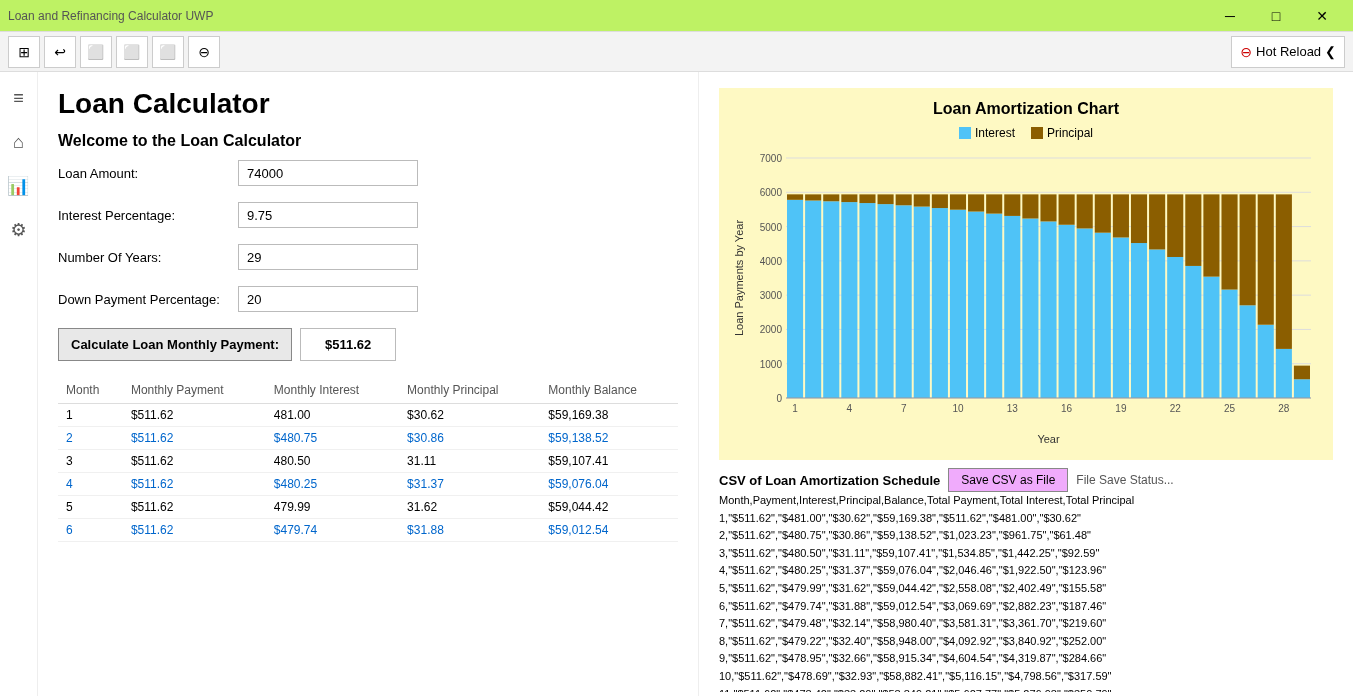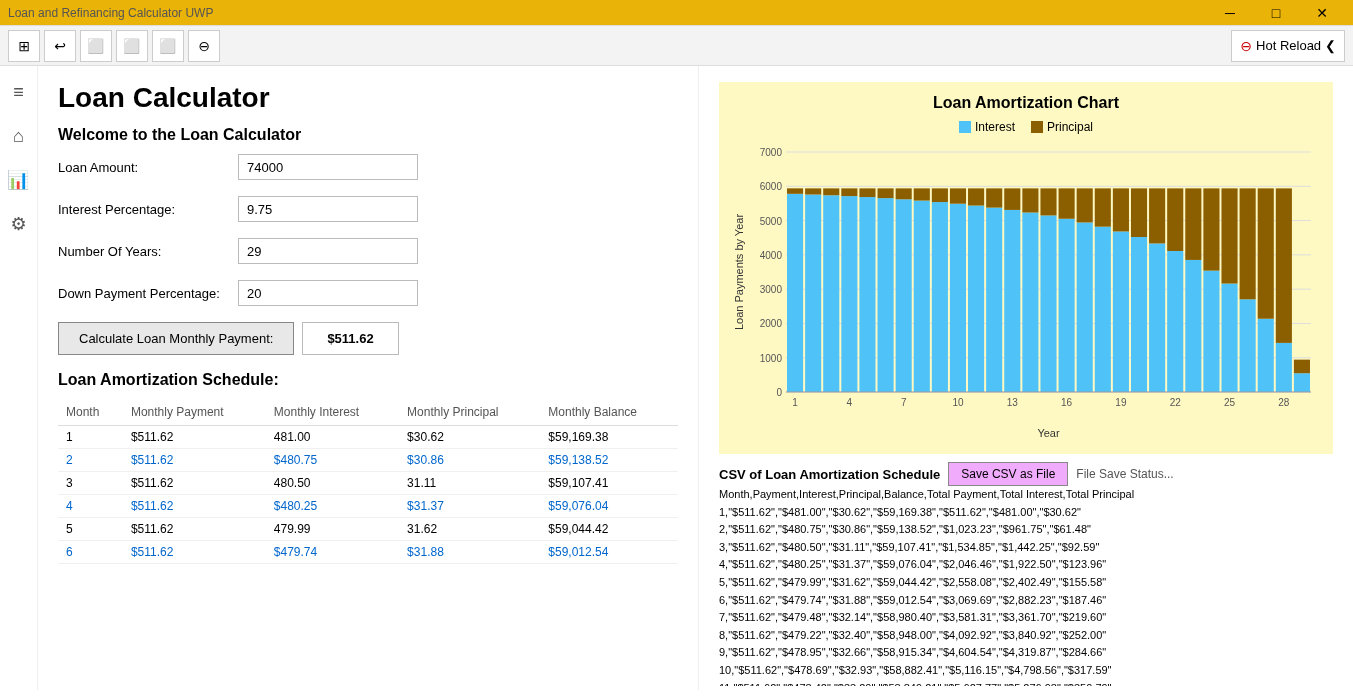--- a/index.html
+++ b/index.html
@@ -1,21 +1,21 @@
 <!DOCTYPE html>
 <html><head>
   <meta charset="utf-8">
   <style>
     * { box-sizing: border-box; margin: 0; padding: 0; }
     body { font-family: 'Segoe UI', Arial, sans-serif; font-size: 13px; background: #fff; color: #000; width: 1353px; height: 696px; overflow: hidden; }
 
     
     .title-bar {
       display: flex; align-items: center; justify-content: space-between;
-      height: 26px; background: #eab308; border-bottom: 1px solid #ddd;
+      height: 32px; background: #bef264; border-bottom: 1px solid #ddd;
       padding: 0 8px;
     }
     .title-bar-left { display: flex; align-items: center; gap: 8px; font-size: 12px; color: #555; }
     .title-bar-controls { display: flex; align-items: center; gap: 0; }
     .title-btn { width: 46px; height: 32px; border: none; background: transparent; cursor: pointer; font-size: 14px; display: flex; align-items: center; justify-content: center; }
 
     
     .toolbar {
       display: flex; align-items: center; gap: 4px;
       height: 40px; background: #f3f3f3; border-bottom: 1px solid #ddd;
@@ -48,21 +48,21 @@
     h2.section-title { font-size: 16px; font-weight: 700; margin-bottom: 10px; }
 
     .form-grid { display: grid; grid-template-columns: 180px 200px; row-gap: 16px; align-items: center; }
     .form-label { font-size: 13px; }
     .form-input {
       width: 180px; height: 16px; border: 1px solid #bbb; padding: 12px 8px; font-size: 13px;
     }
 
     .calc-row { display: flex; align-items: center; gap: 8px; margin-top: 16px; }
     .calc-btn {
-      padding: 8px 20px; border: 1px solid #888; background: #e8e8e8; font-size: 13px; font-weight: 400; cursor: pointer;
+      padding: 8px 12px; border: 1px solid #888; background: #e8e8e8; font-size: 13px; font-weight: 700; cursor: pointer;
     }
     .calc-result {
       padding: 8px 24px; border: 1px solid #bbb; background: #fff; font-size: 13px; font-weight: 600;
     }
 
     
     .table-section { margin-top: 16px; }
     table { border-collapse: collapse; width: 100%; font-size: 12px; }
     th { text-align: left; padding: 6px 8px; font-weight: 400; color: #555; border-bottom: 1px solid #ddd; }
     td { padding: 4px 8px; border-bottom: 1px solid #f0f0f0; }
@@ -149,21 +149,20 @@
         <span class="form-label">Down Payment Percentage:</span>
         <input class="form-input" type="text" value="20" style="">
       </div>
 
       <div class="calc-row">
         <button class="calc-btn">Calculate Loan Monthly Payment:</button>
         <div class="calc-result">$511.62</div>
       </div>
 
       <div class="table-section">
-        <h2 class="section-title">Loan Amortization Schedule:</h2>
         <table>
           <thead>
             <tr>
               <th>Month</th>
               <th>Monthly Payment</th>
               <th>Monthly Interest</th>
               <th>Monthly Principal</th>
               <th>Monthly Balance</th>
             </tr>
           </thead>

